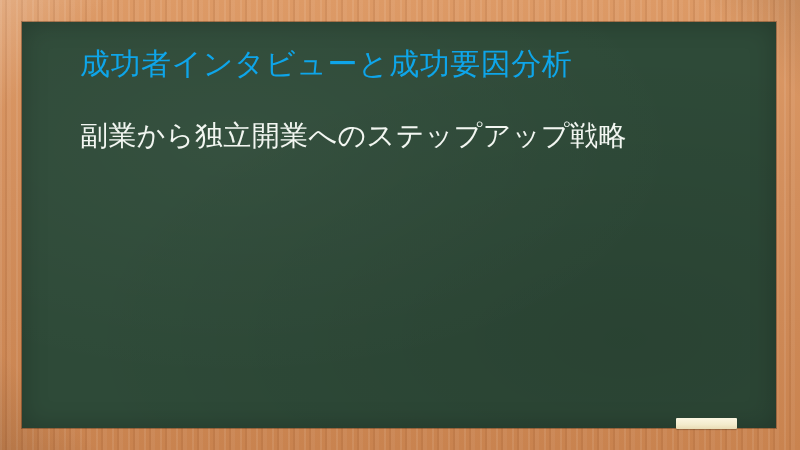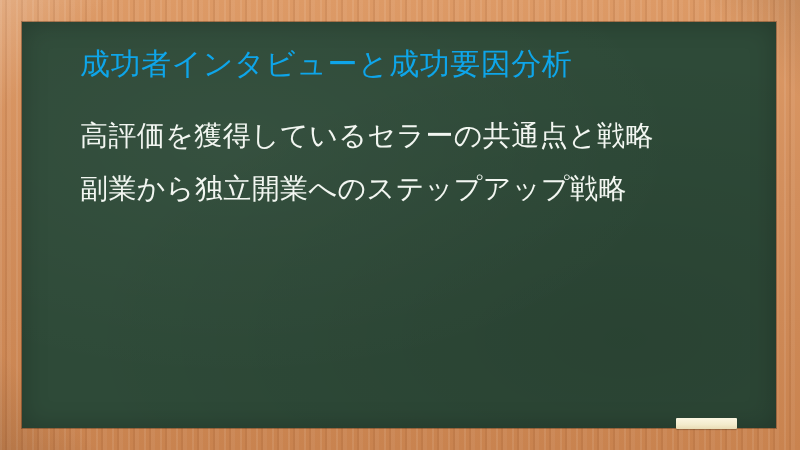--- a/index.html
+++ b/index.html
@@ -120,20 +120,19 @@
 <div class="slide">
 
   <div class="frame-shade"></div>
 
   <div class="board">
     <div class="board-texture"></div>
 
     <div class="title">成功者インタビューと成功要因分析</div>
 
     <div class="bullets">
-      <p class="bullet">高評価を獲得しているセラーの共通点と戦略</p>
       <p class="bullet">副業から独立開業へのステップアップ戦略</p>
     </div>
   </div>
 
   <div class="chalk"></div>
 
 </div>
 
 </body></html>

